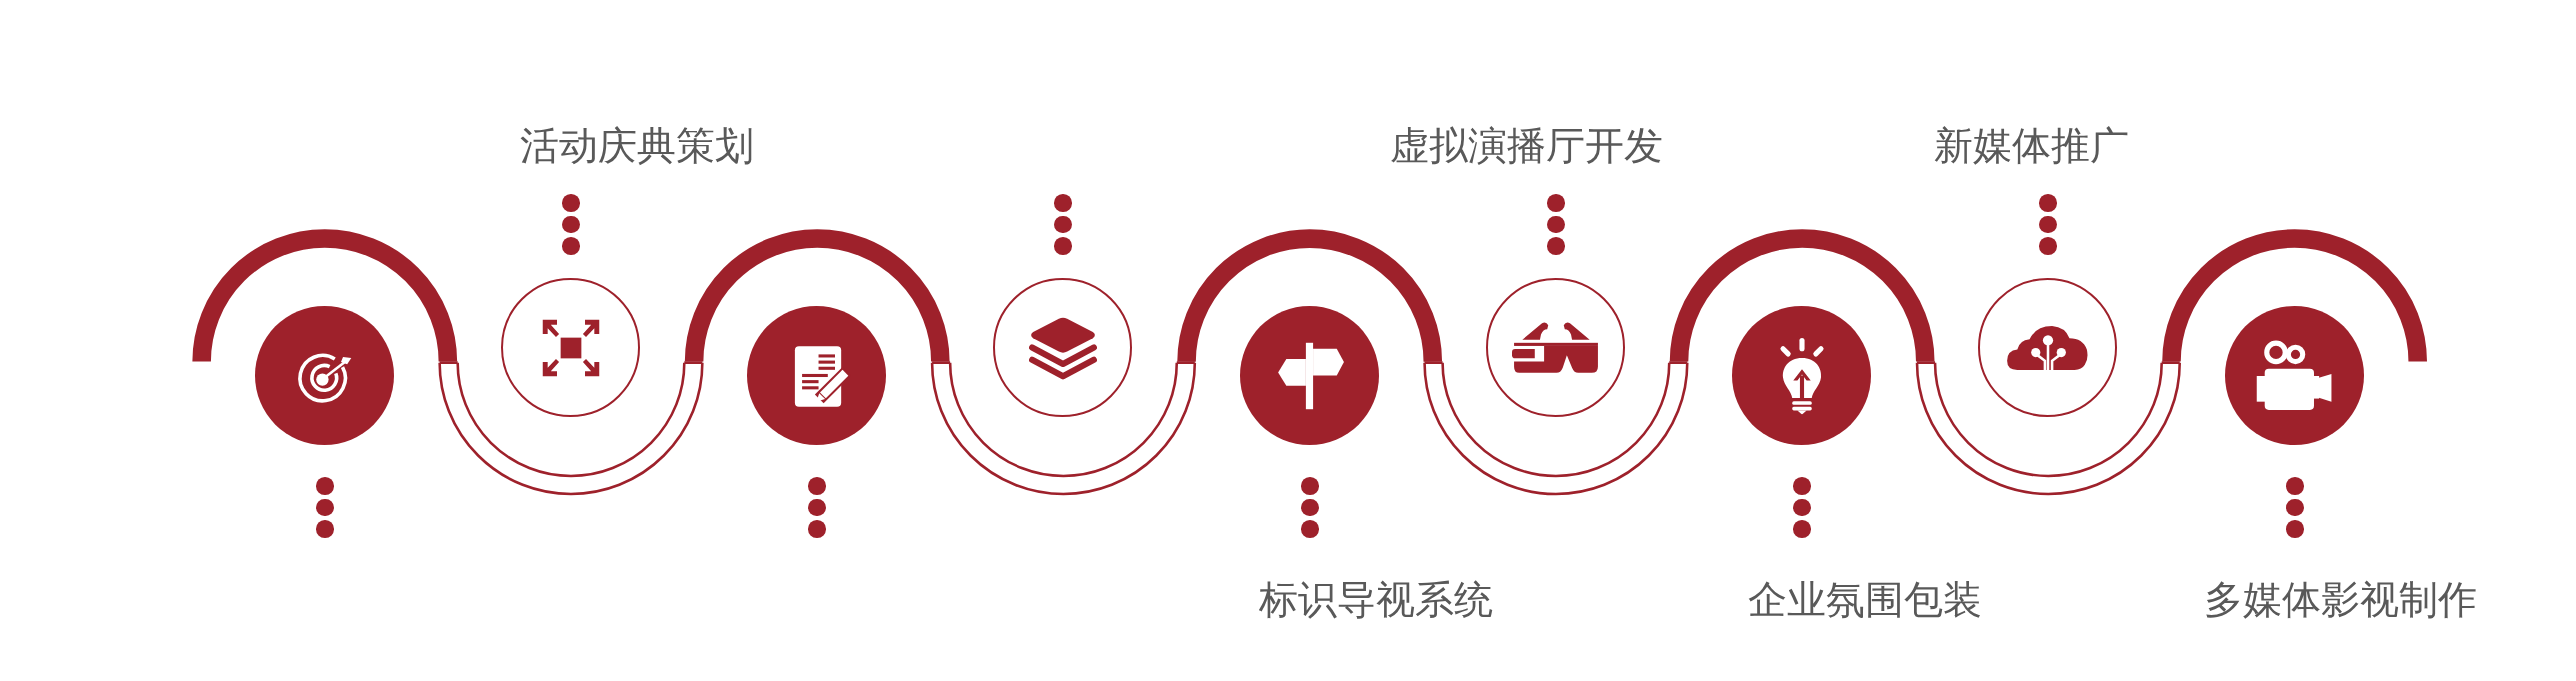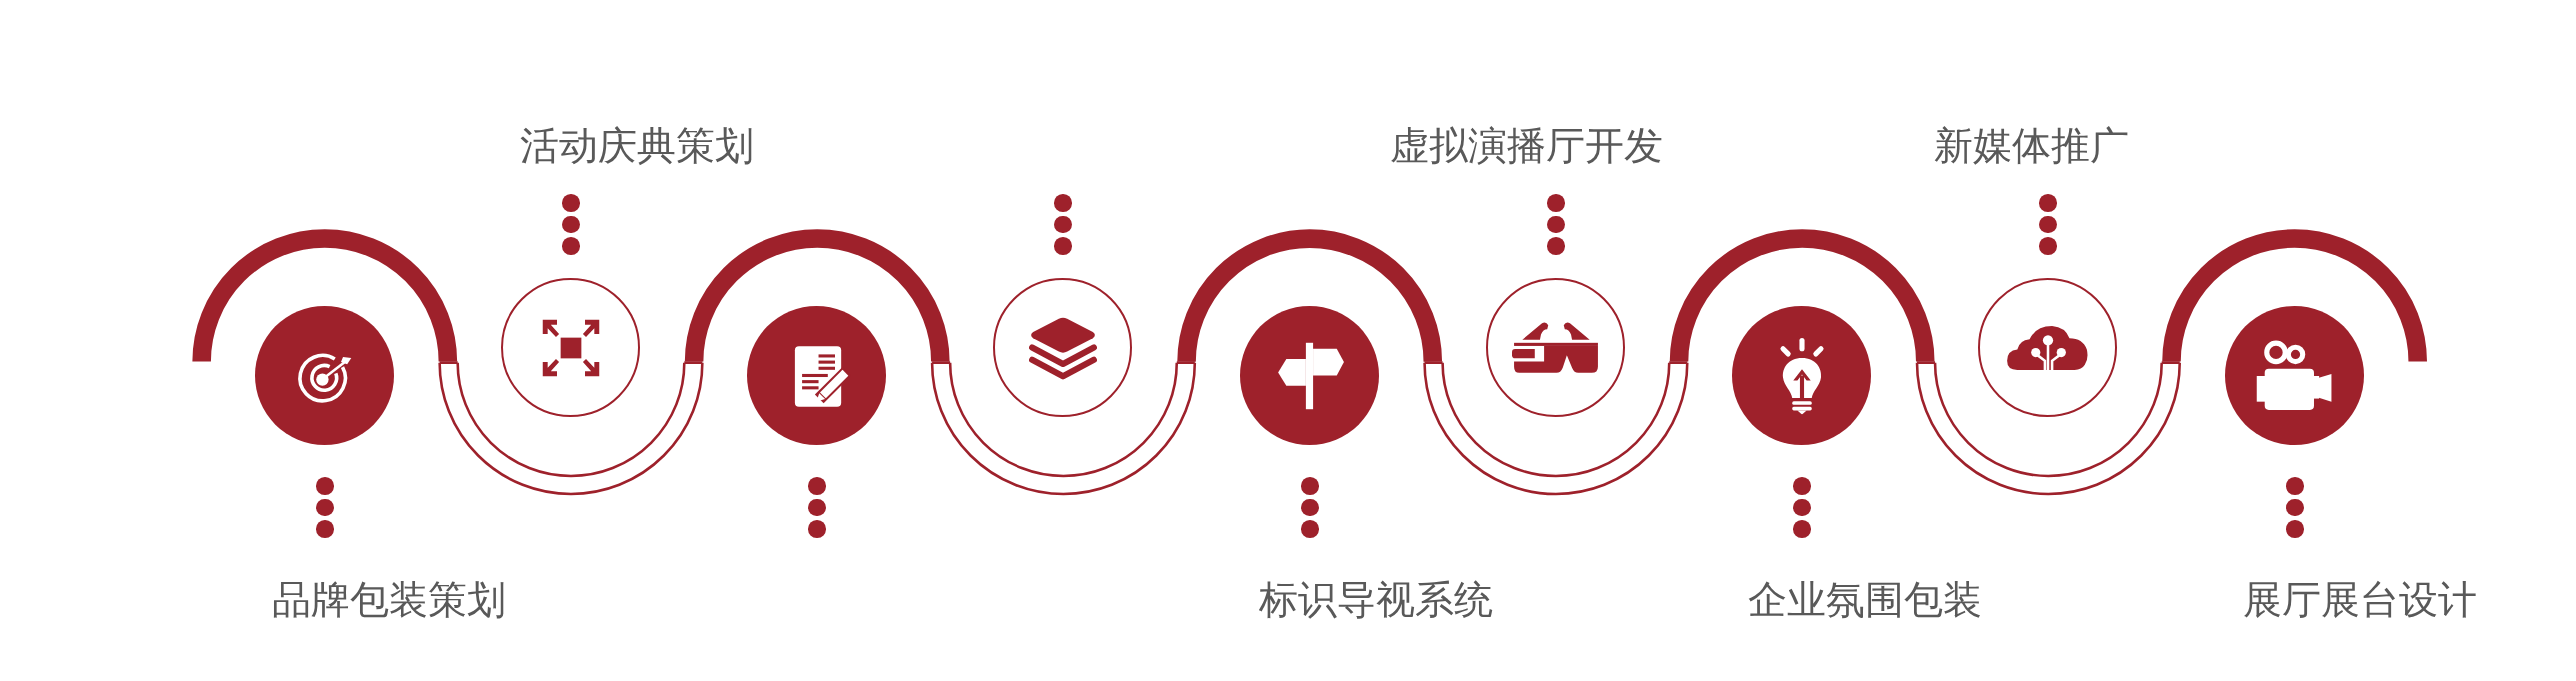--- a/index.html
+++ b/index.html
@@ -51,21 +51,20 @@
       <circle cx="60" cy="72" r="12" fill="#fff"></circle>
       <line x1="62" y1="70" x2="106" y2="36" stroke="#fff" stroke-width="5"></line>
       <polygon points="100,28 116,30 108,42 96,38" fill="#fff"></polygon>
     </svg>
   </div>
   <div class="dots" style="left:325px; top:477px;">
     <div class="dot"></div>
       <div class="dot"></div>
       <div class="dot"></div>
   </div>
-  <div class="label bottom" style="left:325px;">品牌包装策划</div>
 
   <div class="node outline" style="left:571px; top:348px;">
     <svg width="57" height="57" viewBox="0 0 110 110">
       <g fill="#9E212B">
         <rect x="35" y="35" width="40" height="40"></rect>
         <polygon points="0,0 28,0 28,10 16,10 32,28 26,34 10,17 10,28 0,28"></polygon>
         <polygon points="110,0 82,0 82,10 94,10 78,28 84,34 100,17 100,28 110,28"></polygon>
         <polygon points="0,110 28,110 28,100 16,100 32,82 26,76 10,93 10,82 0,82"></polygon>
         <polygon points="110,110 82,110 82,100 94,100 78,82 84,76 100,93 100,82 110,82"></polygon>
       </g>
@@ -211,16 +210,16 @@
         <rect x="110" y="70" width="12" height="44"></rect>
         <polygon points="120,74 146,66 146,120 120,112"></polygon>
       </g>
     </svg>
   </div>
   <div class="dots" style="left:2295px; top:477px;">
     <div class="dot"></div>
       <div class="dot"></div>
       <div class="dot"></div>
   </div>
-  <div class="label bottom" style="left:2296px;">展厅展台设计</div>
+  <div class="label bottom" style="left:2296px;">多媒体影视制作</div>
 
 </div>
 
 
 </body></html>

